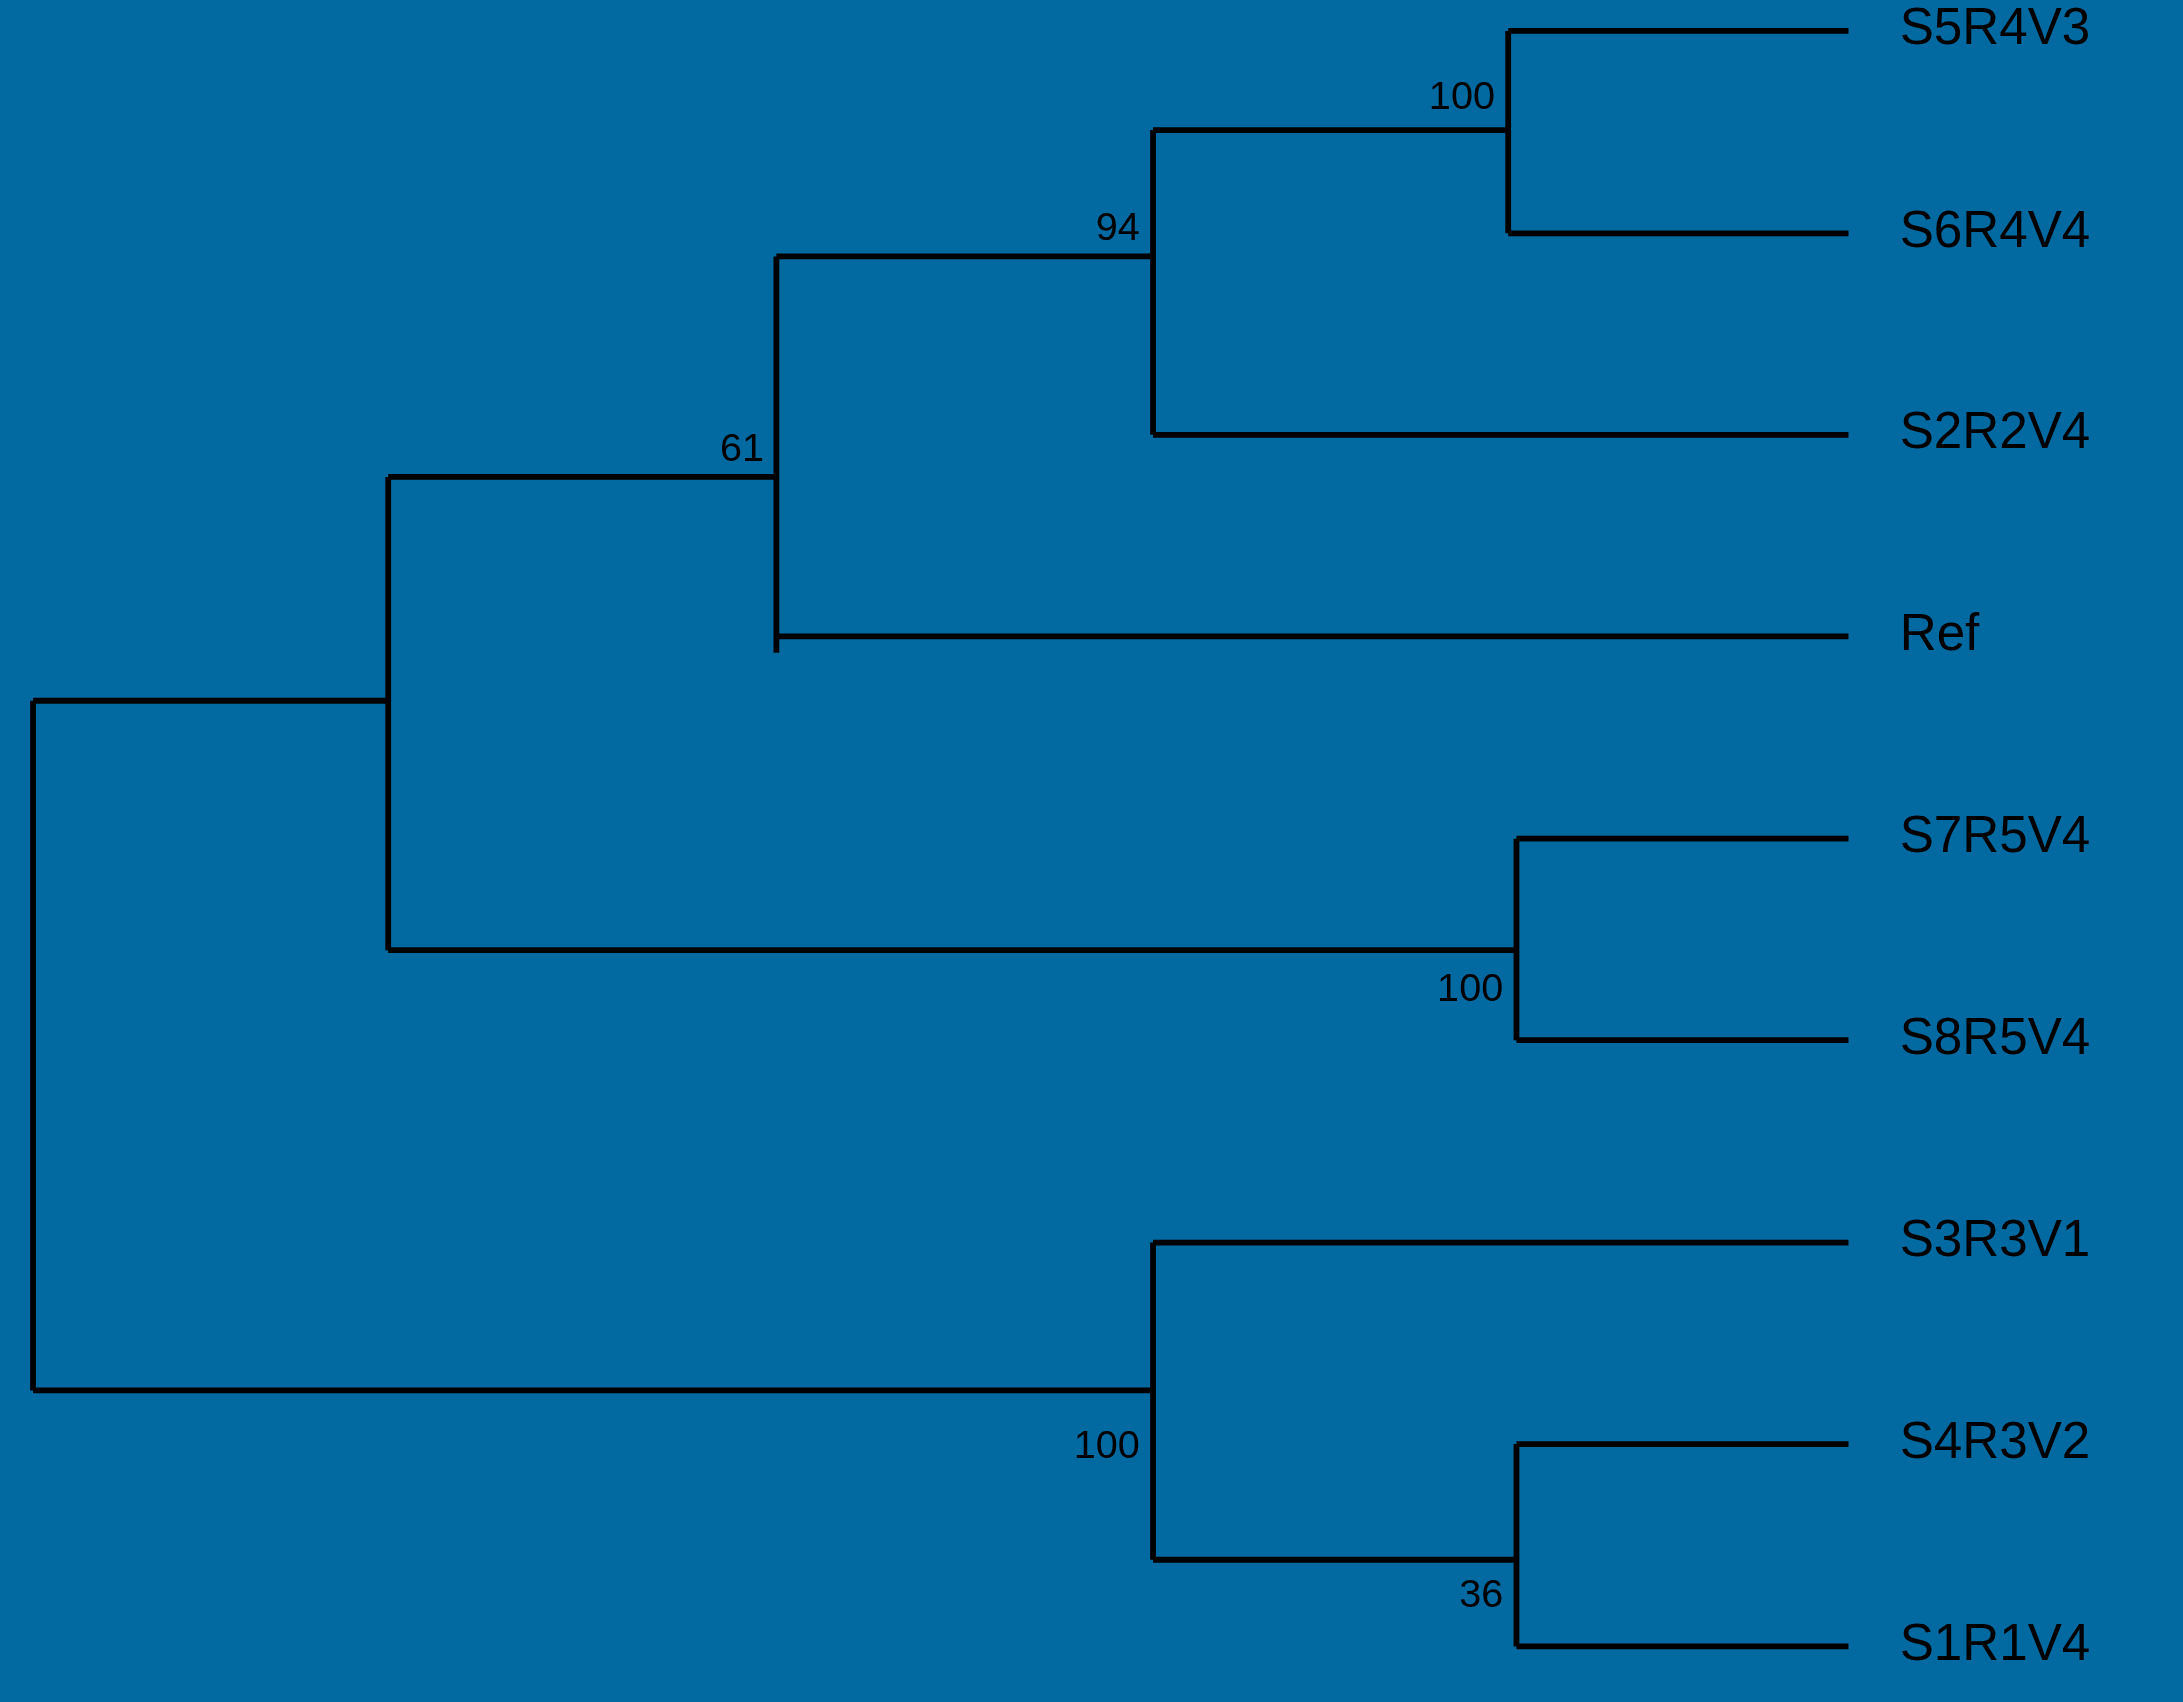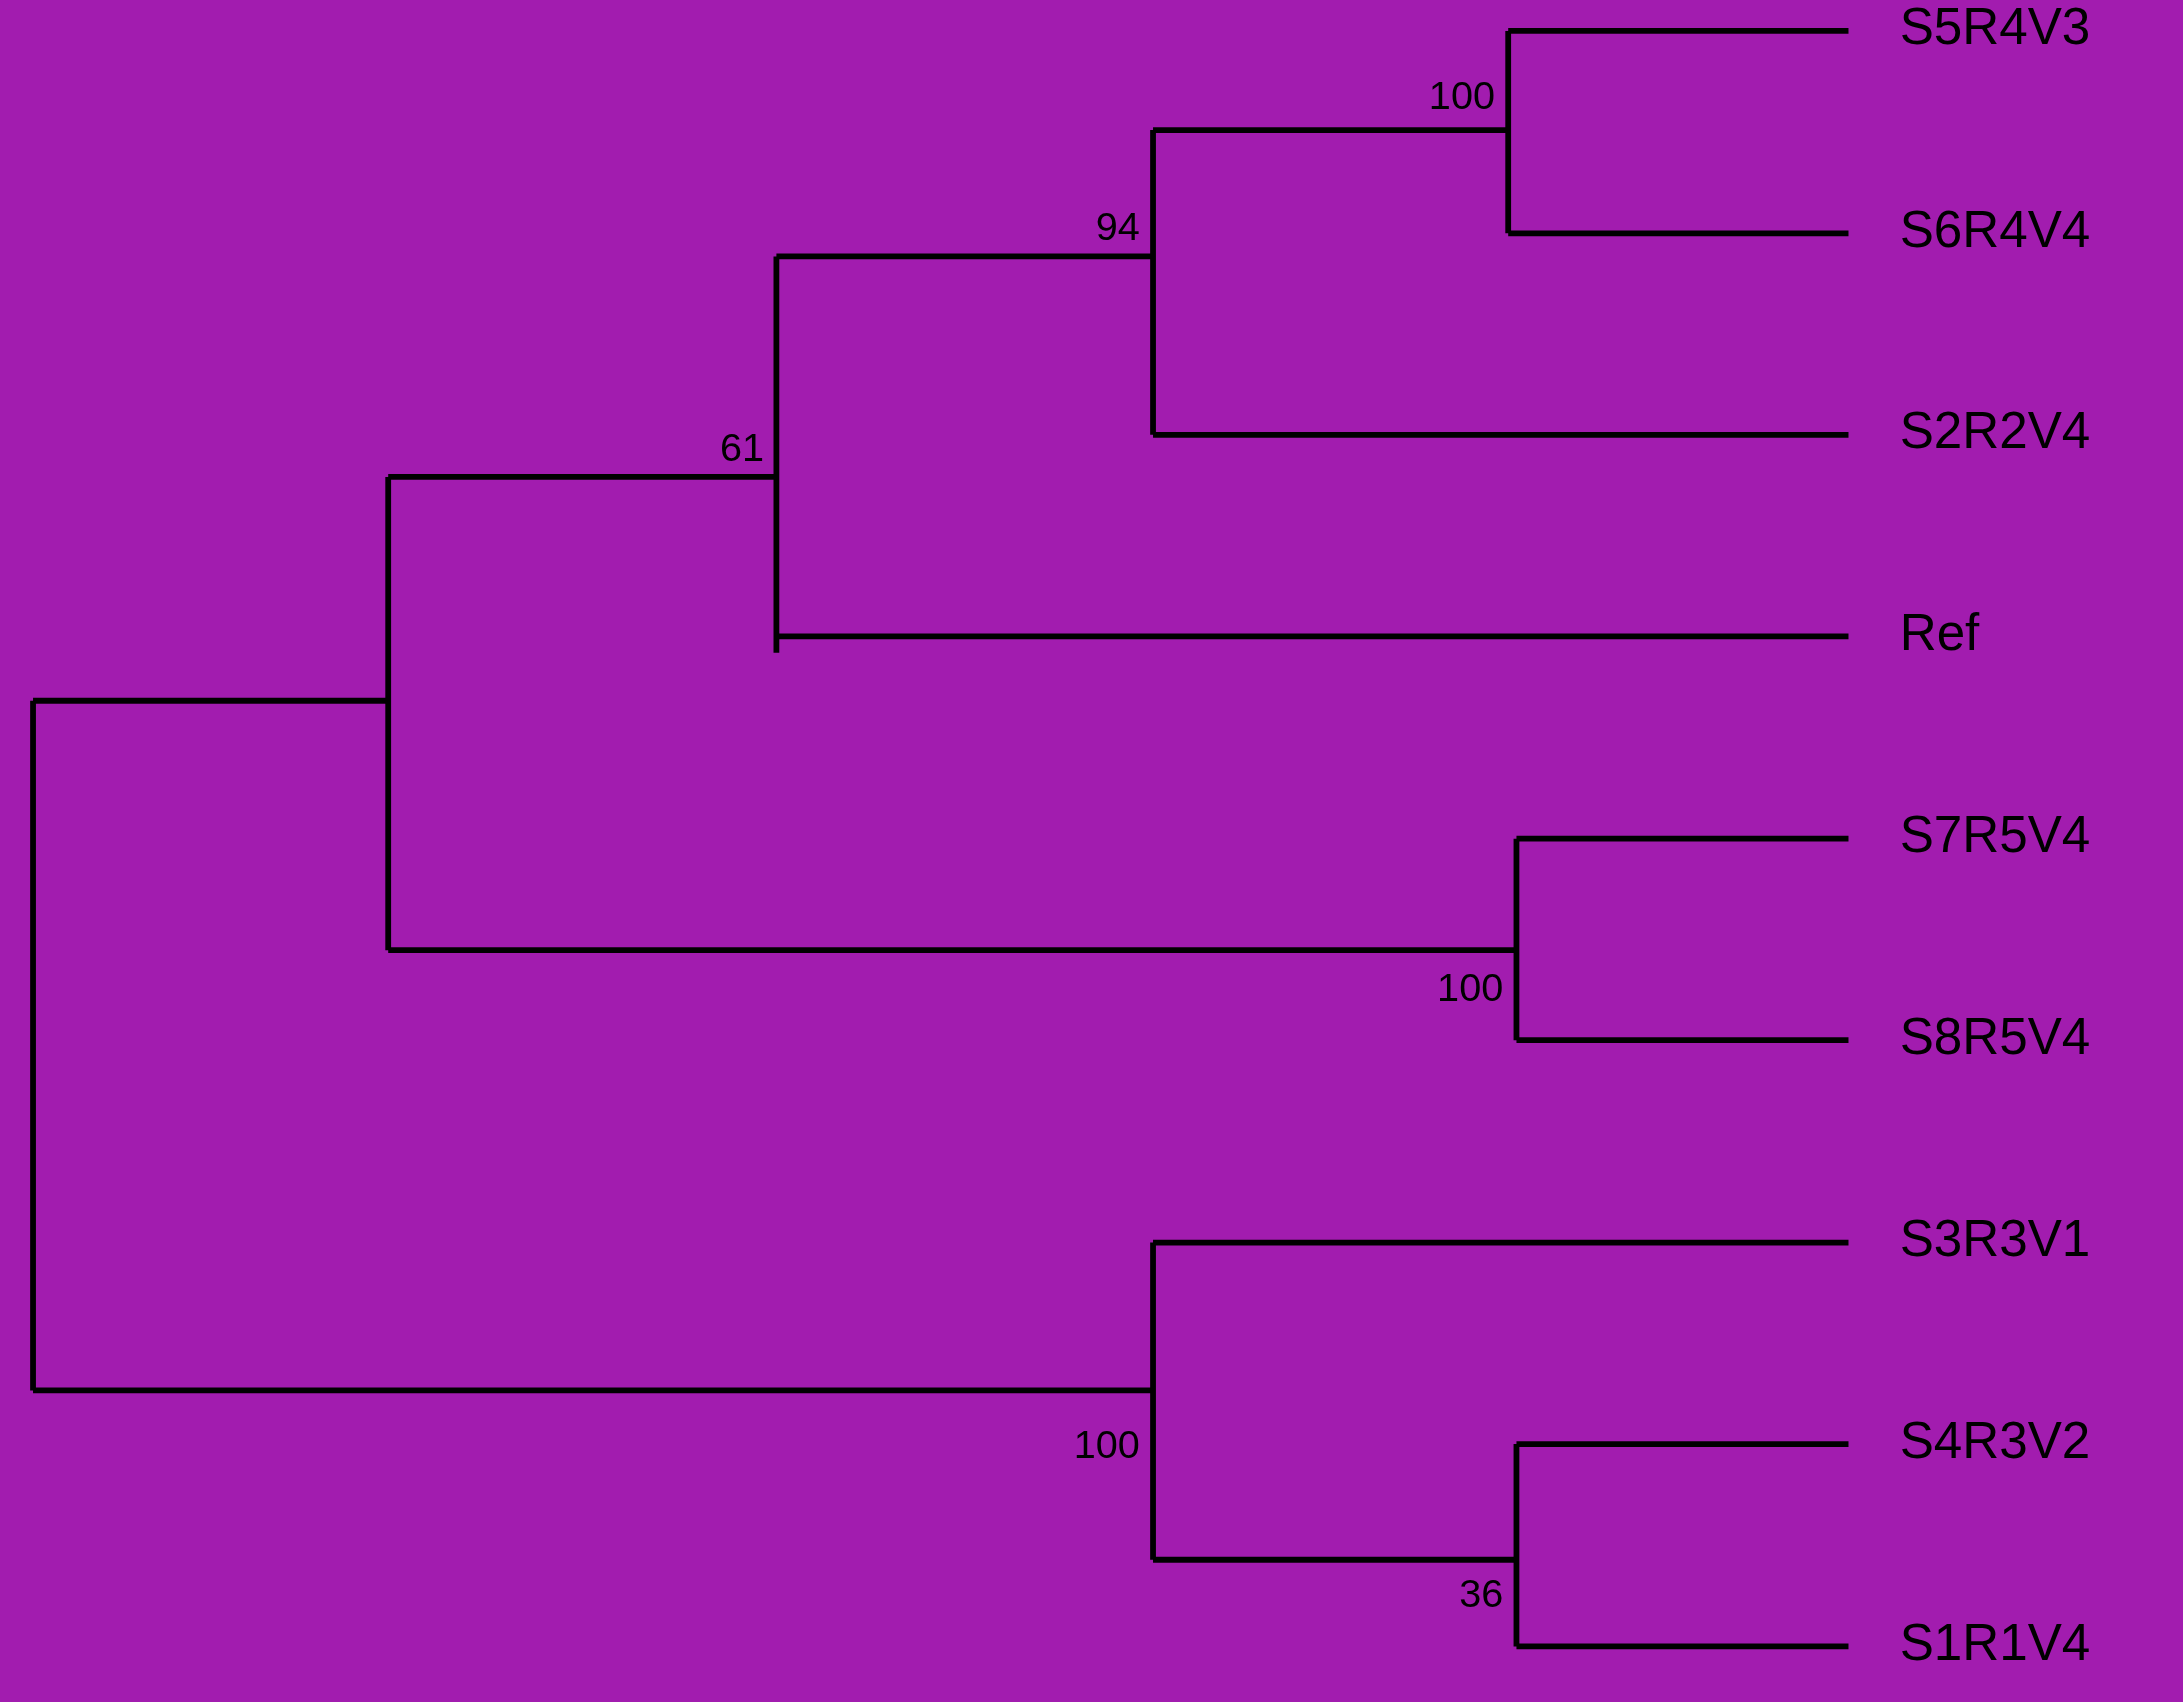--- a/index.html
+++ b/index.html
@@ -7,21 +7,21 @@
     padding: 0;
     background: #ffffff;
   }
   body {
     font-family: "Liberation Sans", sans-serif;
   }
   #tree-figure {
     position: relative;
     width: 2183px;
     height: 1703px;
-    background: #a21caf;
+    background: #0369a1;
     overflow: hidden;
   }
   #tree-svg {
     position: absolute;
     left: 0;
     top: 0;
     width: 2183px;
     height: 1703px;
   }
   .branch-line {

